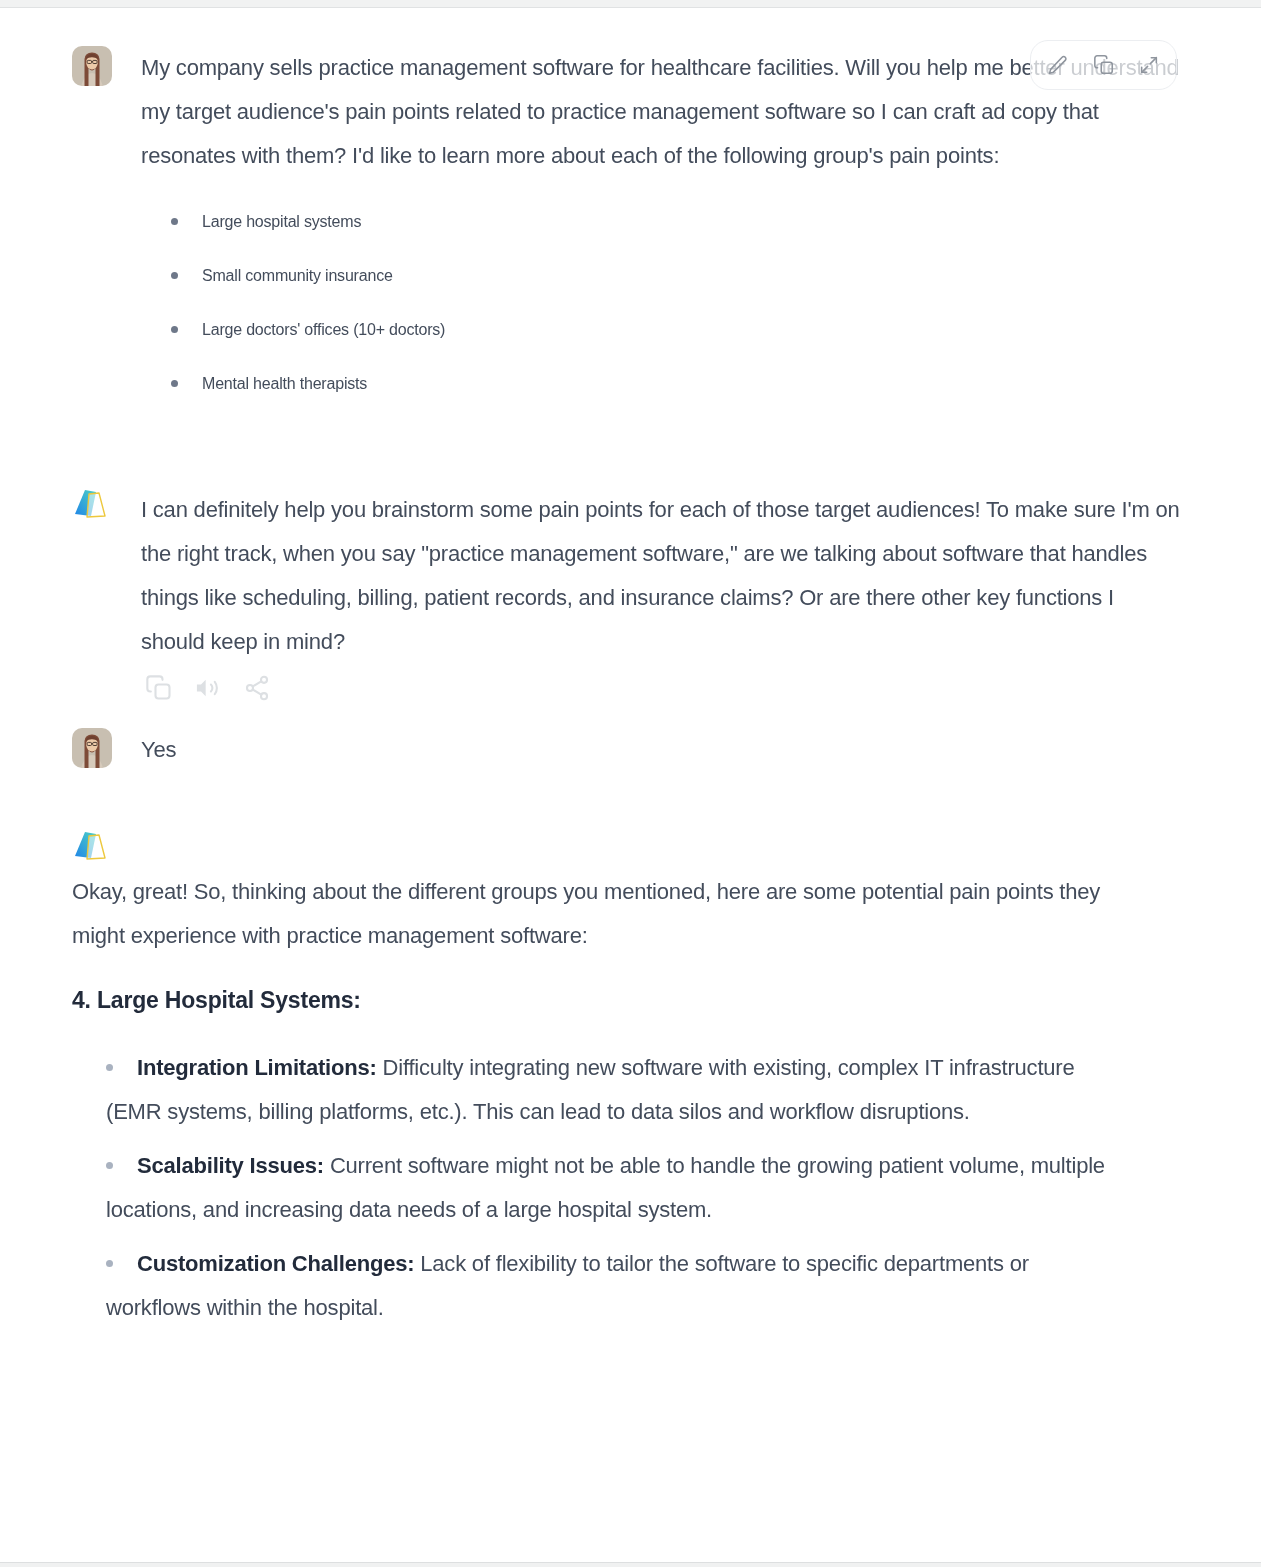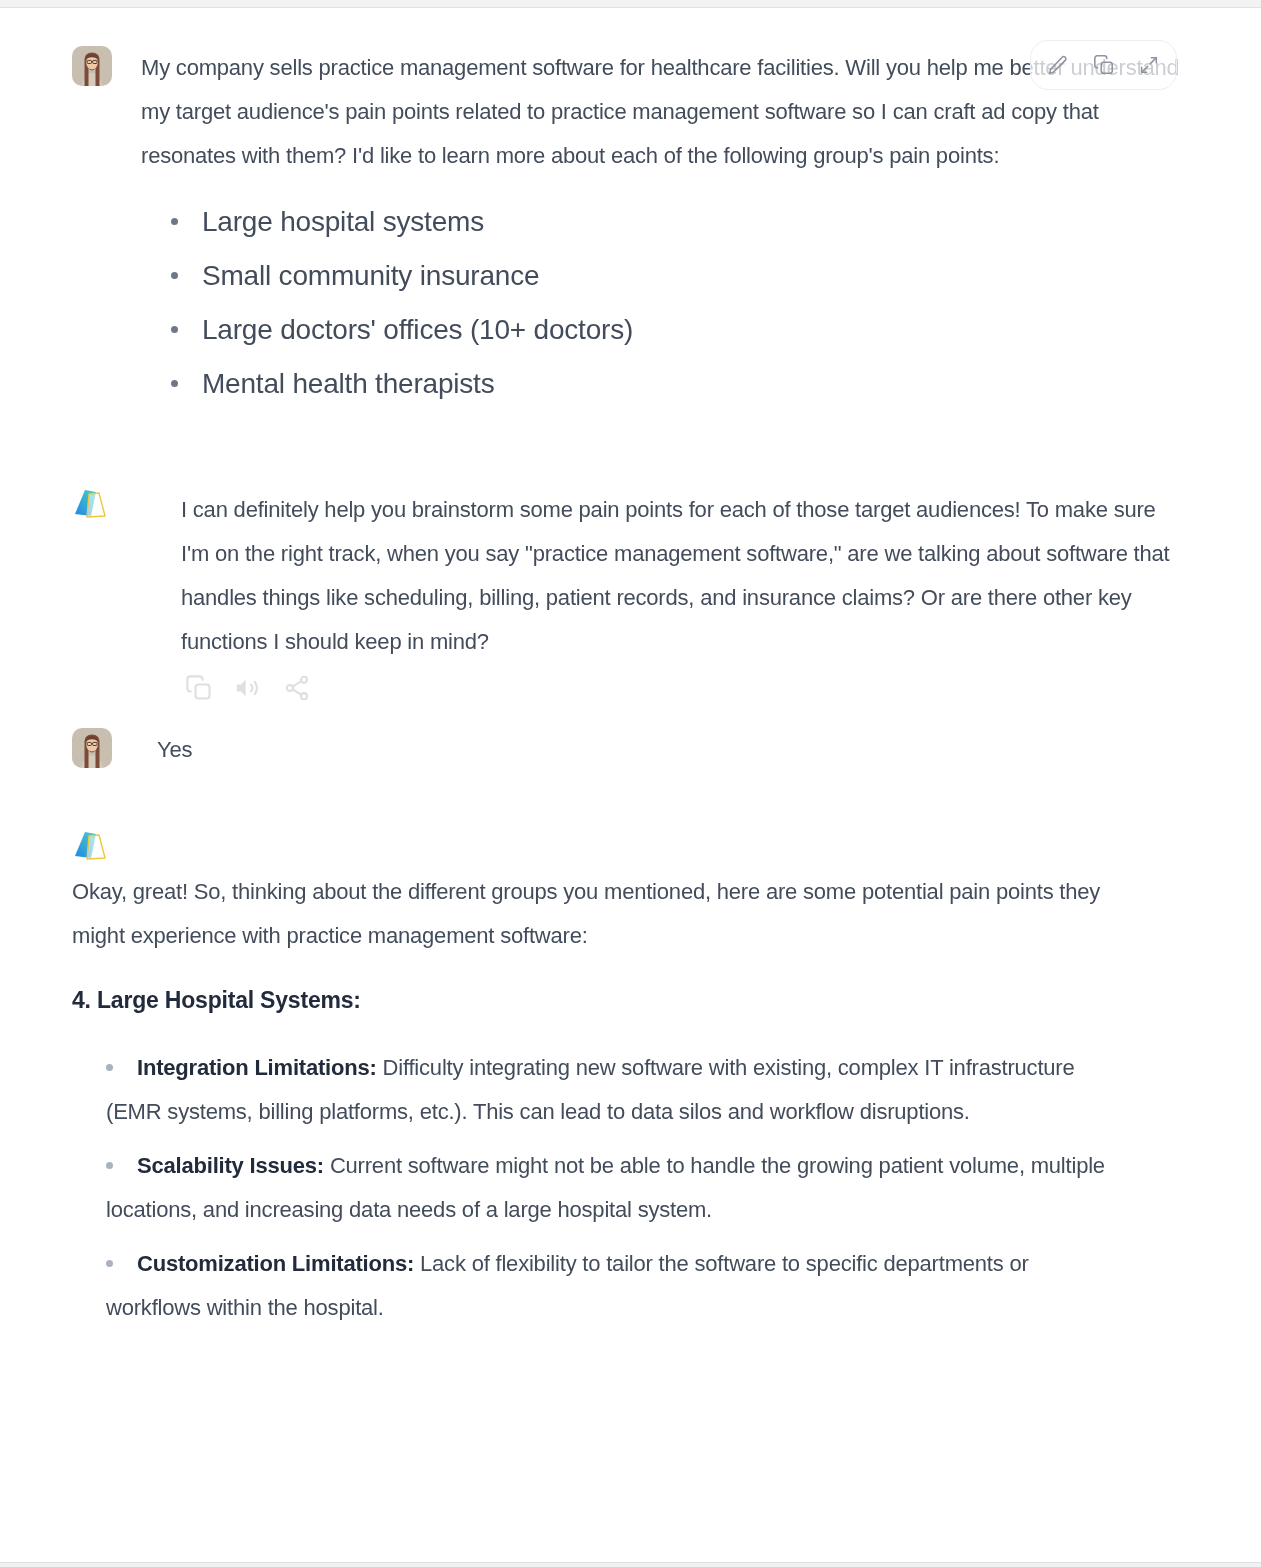--- a/index.html
+++ b/index.html
@@ -23,31 +23,31 @@
   .gutter { width: 69px; flex: none; }
   .avatar {
     width: 40px; height: 40px; border-radius: 10px; overflow: hidden; display: block;
   }
   .logo { width: 40px; height: 40px; display: block; }
   .content { flex: 1 1 auto; max-width: 1040px; min-width: 0; }
   .msg-text {
     font-size: 22px; line-height: 44px; color: #434c5b;
   }
   .row-user1 { margin-top: 38px; }
-  .row-ai1   { margin-top: 72px; gap: 40px; }
-  .row-user2 { margin-top: 26px; gap: 16px; }
+  .row-ai1   { margin-top: 72px; }
+  .row-user2 { margin-top: 26px; }
   .row-ai2   { margin-top: 58px; flex-direction: column; }
 
   .ul-plain { margin-top: 22px; }
   .uli { display: flex; align-items: flex-start; margin-bottom: 10px; }
   .uli .dot {
     flex: none; width: 7px; height: 7px; border-radius: 50%;
     background: #6e7889; margin: 18px 24px 0 30px;
   }
-  .uli .uli-text { font-size: 28px; line-height: 44px; color: #434c5b; text-align: center; }
+  .uli .uli-text { font-size: 16px; line-height: 44px; color: #434c5b; text-align: center; }
 
   .actions { display: flex; gap: 21px; margin-top: 10px; margin-left: 4px; }
   .action-btn {
     width: 28px; height: 28px; border: none; background: transparent;
     padding: 0; cursor: pointer; color: #dde0e3; display: block;
   }
   .action-btn svg { width: 100%; height: 100%; display: block; }
 
   .ai-heading {
     margin-top: 20px; font-size: 23px; line-height: 44px;
@@ -205,21 +205,21 @@
           <polygon points="17,6 27,5 33,28 15,29" fill="rgba(255,255,255,0.55)" stroke="#edc83d" stroke-width="1.4" stroke-linejoin="round"></polygon>
         </svg>
       </span>
     </div>
     <div class="content">
       <div class="msg-text">Okay, great! So, thinking about the different groups you mentioned, here are some potential pain points they might experience with practice management software:</div>
       <div class="ai-heading">4. Large Hospital Systems:</div>
       <div class="ul-rich">
         <div class="ali"><span class="dot2"></span><b>Integration Limitations:</b><span> Difficulty integrating new software with existing, complex IT infrastructure (EMR systems, billing platforms, etc.). This can lead to data silos and workflow disruptions.</span></div>
         <div class="ali"><span class="dot2"></span><b>Scalability Issues:</b><span> Current software might not be able to handle the growing patient volume, multiple locations, and increasing data needs of a large hospital system.</span></div>
-        <div class="ali"><span class="dot2"></span><b>Customization Limitations:</b><span> Lack of flexibility to tailor the software to specific departments or workflows within the hospital.</span></div>
+        <div class="ali"><span class="dot2"></span><b>Customization Challenges:</b><span> Lack of flexibility to tailor the software to specific departments or workflows within the hospital.</span></div>
       </div>
     </div>
   </div>
 
 </div>
 
 <div class="hover-toolbar">
   <button class="tb-btn" title="Edit">
     <span>
       <svg viewBox="0 0 24 24" fill="none" stroke="currentColor" stroke-width="1.7" stroke-linecap="round" stroke-linejoin="round">

